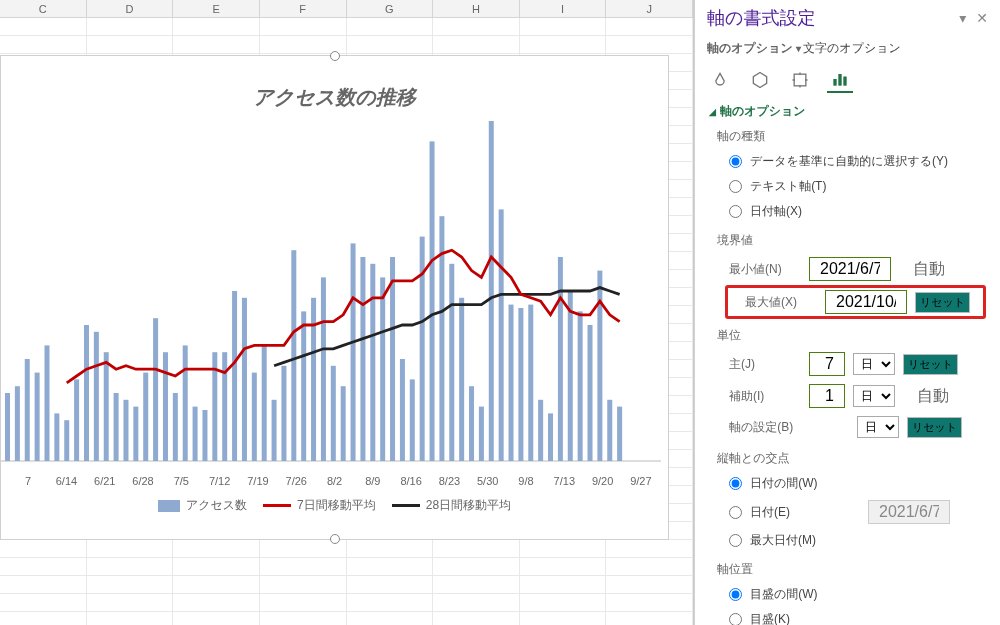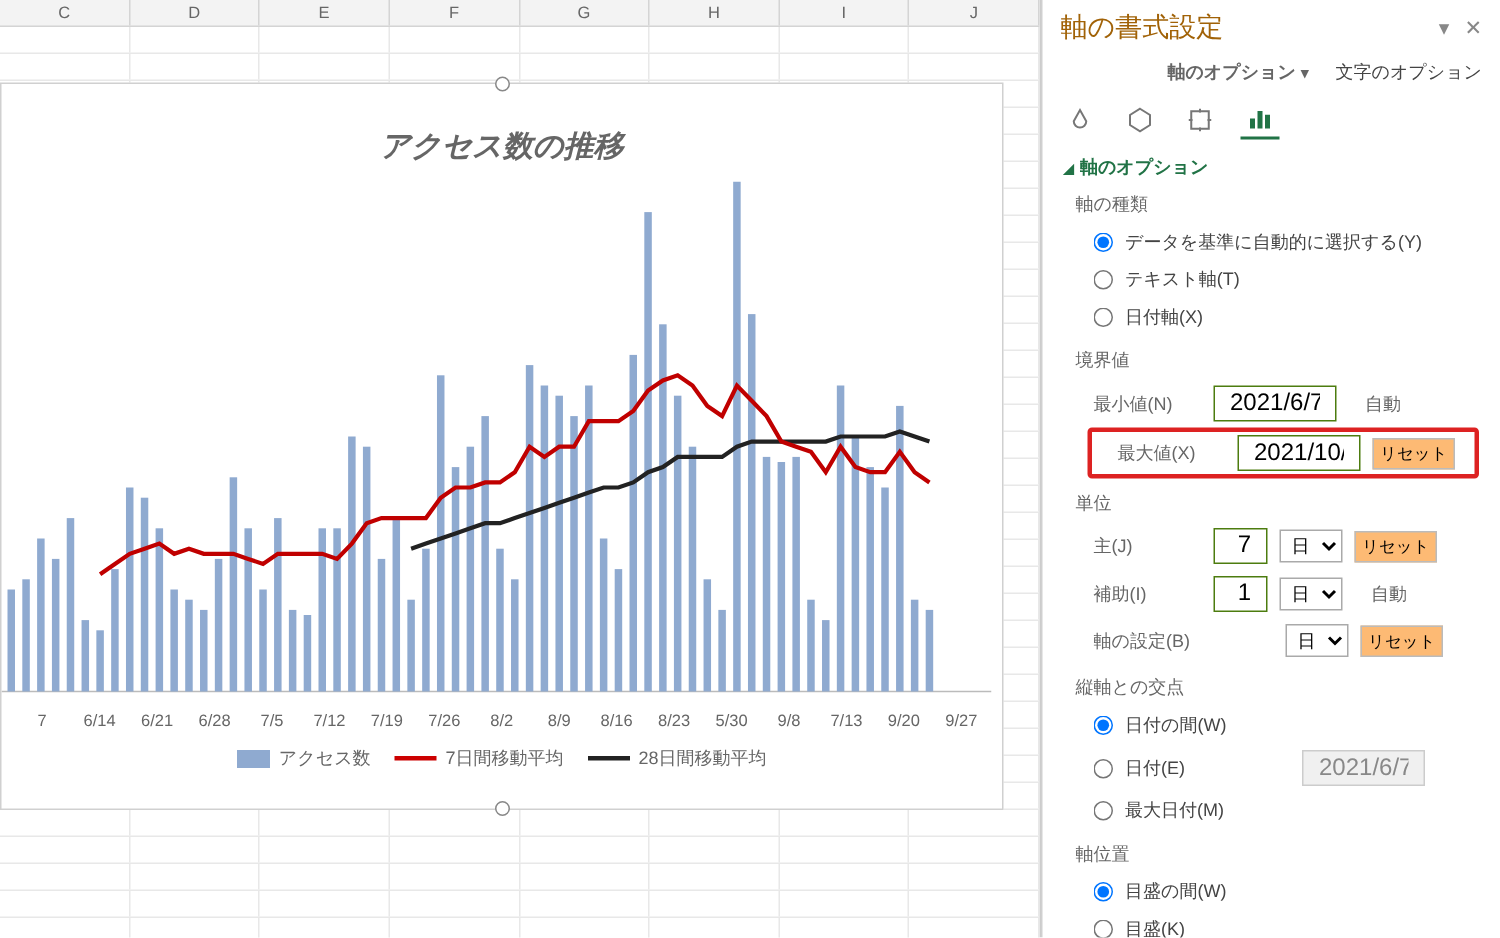--- a/index.html
+++ b/index.html
@@ -20,43 +20,43 @@
 .x-tick { width: 42px; text-align: center; }
 .legend { display: flex; justify-content: center; gap: 16px; padding: 10px 0; font-size: 12px; color: #666; }
 .legend-item { display: flex; align-items: center; gap: 6px; }
 .legend-bar { width: 22px; height: 12px; background: #8faad0; }
 .legend-line { width: 28px; height: 3px; }
 .legend-line.red { background: #c00; }
 .legend-line.black { background: #222; }
 
 .pane { width: 306px; background: #fff; border-left: 1px solid #d0d0d0; display: flex; flex-direction: column; font-size: 12px; color: #444; }
 .pane-header { display: flex; align-items: center; justify-content: space-between; padding: 6px 12px; }
-.pane-title { color: #a16207; font-size: 18px; }
+.pane-title { color: #4c1d95; font-size: 18px; }
 .pane-ctrls { display: flex; gap: 10px; color: #888; font-size: 14px; }
-.tabs { display: flex; gap: 18px; padding: 4px 12px 6px; font-size: 12px; justify-content: flex-end; }
+.tabs { display: flex; gap: 2px; padding: 4px 12px 6px; font-size: 12px; }
 .tab1 { font-weight: bold; color: #666; }
 .tab-chev { font-size: 10px; color: #666; }
 .iconbar { display: flex; gap: 14px; padding: 4px 12px 0; align-items: center; }
 .ic { width: 26px; height: 26px; display: flex; align-items: center; justify-content: center; color: #777; }
 .ic svg { width: 20px; height: 20px; }
 .ic.active { border-bottom: 2px solid #217346; }
 .ic.active svg { color: #217346; }
 .section { padding: 10px 14px 0; }
 .sec-head { color: #217346; font-weight: bold; font-size: 12px; display: flex; align-items: center; gap: 4px; }
 .sec-head::before { content: "◢"; font-size: 9px; color: #217346; }
 .sub-label { color: #666; padding: 8px 0 4px 8px; font-size: 12px; }
 .radio-row, .field-row { display: flex; align-items: center; padding: 4px 0 4px 20px; gap: 8px; }
 .radio-row input[type=radio] { margin: 0; }
 .field-row { padding-left: 20px; }
 .field-lbl { width: 72px; color: #666; }
 .field-inp { border: 1px solid #4d7c0f; padding: 2px 10px; font-size: 16px; width: 82px; background: #fff; }
 .field-inp.small { width: 36px; text-align: right; }
 .field-sel { border: 1px solid #aaa; padding: 2px 3px; font-size: 12px; width: 42px; background: #fff; }
-.field-tag { color: #666; font-size: 12px; width: 46px; text-align: center; }
-.field-btn { font-size: 11px; padding: 2px 4px; background: #fdba74; border: 1px solid #bbb; cursor: pointer; }
+.field-tag { color: #666; font-size: 16px; width: 46px; text-align: right; }
+.field-btn { font-size: 11px; padding: 2px 4px; background: #0f766e; border: 1px solid #bbb; cursor: pointer; }
 .highlight-row { border: 3px solid #d22; border-radius: 3px; padding: 2px 0 2px 17px; margin-left: 16px; }
 .readonly { background: #f0f0f0; color: #888; border-color: #ccc; }
 </style>
 </head>
 <body>
 
 <div class="sheet-area">
   <div class="col-headers">
     <div class="col-header">C</div>
     <div class="col-header">D</div>

